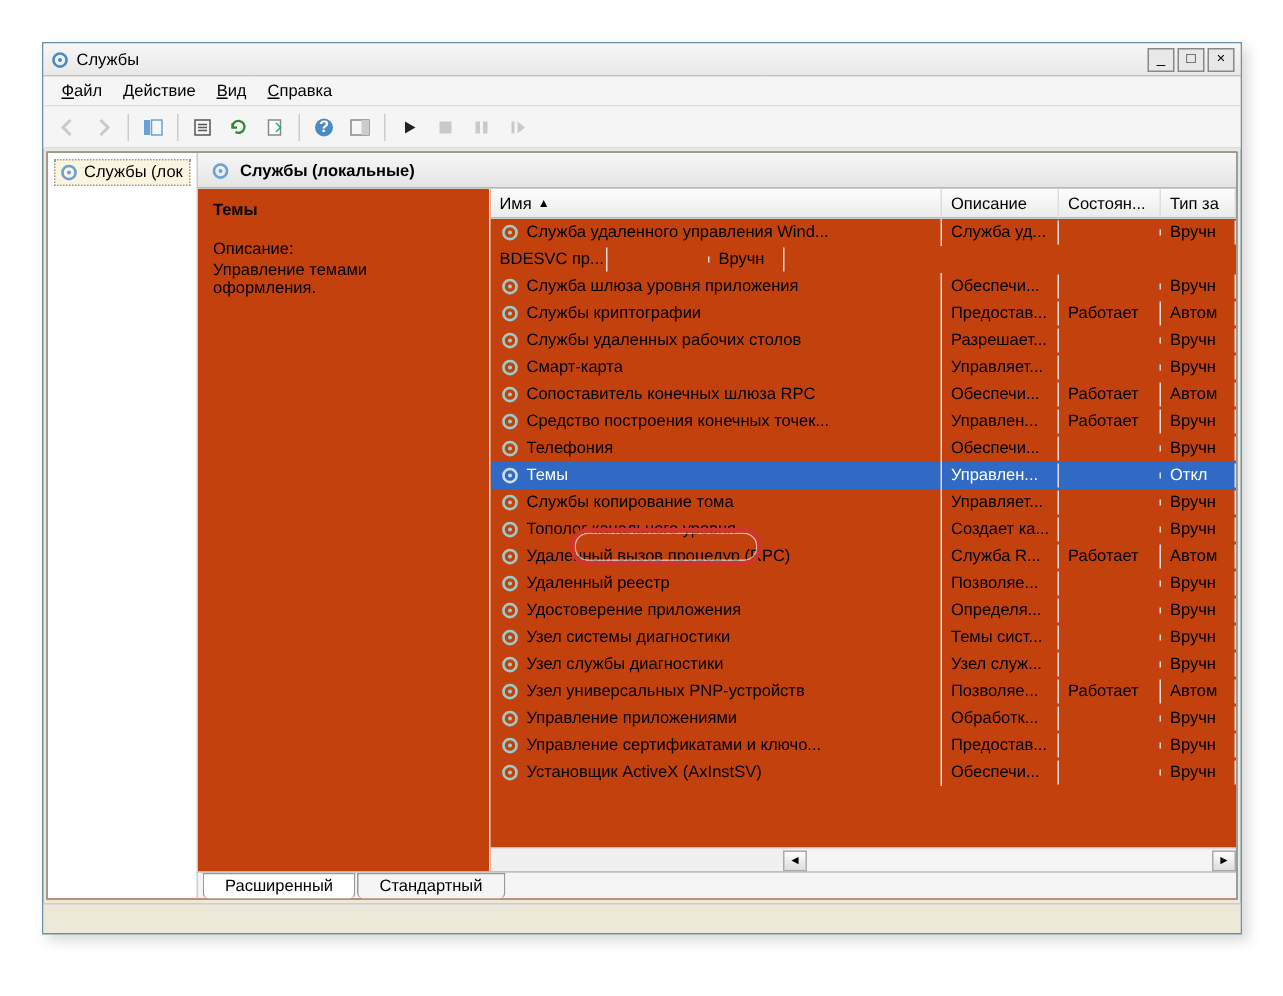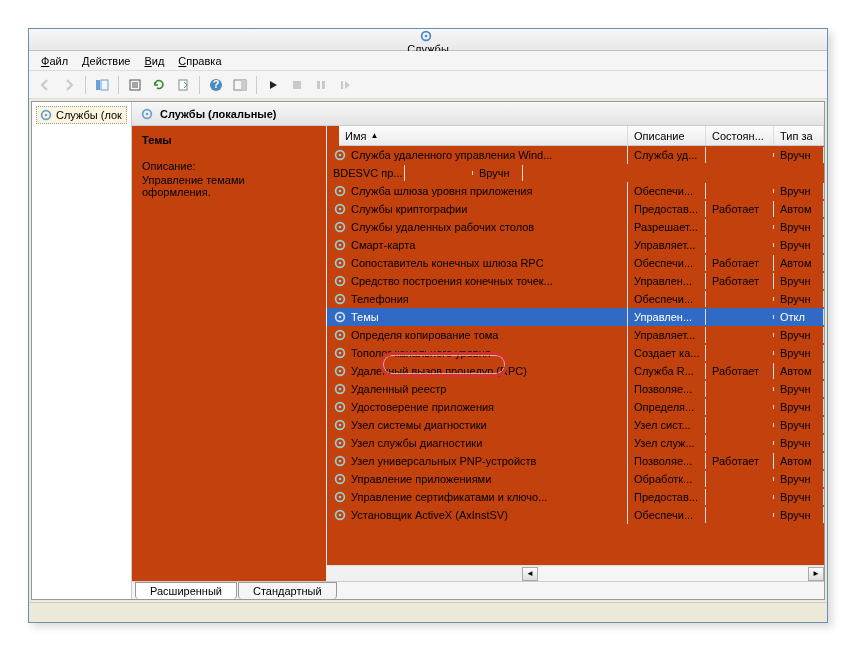--- a/index.html
+++ b/index.html
@@ -1,18 +1,18 @@
 <!DOCTYPE html>
 <html><head>
 <meta charset="utf-8">
 <style>
 * { box-sizing: border-box; margin: 0; padding: 0; font-family: Tahoma, Arial, sans-serif; font-size: 11px; }
 body { background: #fff; width: 855px; height: 664px; position: relative; }
 .window { position: absolute; left: 28px; top: 28px; width: 800px; height: 595px; background: #ece9d8; border: 1px solid #6b90b0; box-shadow: 4px 4px 8px rgba(0,0,0,0.15); display: flex; flex-direction: column; }
-.titlebar { height: 22px; background: linear-gradient(#f7f7f7,#e8e8e8); border-bottom: 1px solid #c0c0c0; display: flex; align-items: center; padding: 0 4px; flex-direction: column; }
+.titlebar { height: 22px; background: linear-gradient(#f7f7f7,#e8e8e8); border-bottom: 1px solid #c0c0c0; display: flex; align-items: center; padding: 0 4px; }
 .titlebar-icon { width: 16px; height: 16px; margin-right: 4px; display: flex; align-items: center; justify-content: center; }
 .titlebar-title { flex: 1; }
 .win-btns { display: flex; gap: 2px; }
 .win-btn { width: 18px; height: 16px; background: #e8e8e8; border: 1px solid #888; font-size: 10px; display: flex; align-items: center; justify-content: center; cursor: pointer; }
 .menubar { height: 20px; display: flex; gap: 2px; padding: 2px 6px; background: #f5f5f5; border-bottom: 1px solid #ddd; align-items: center; }
 .menu-item { padding: 2px 6px; cursor: pointer; }
 .menu-item u { text-decoration: underline; }
 .toolbar { height: 28px; background: #f5f5f5; border-bottom: 1px solid #ddd; display: flex; align-items: center; padding: 0 6px; gap: 4px; }
 .tool-btn { width: 20px; height: 20px; display: flex; align-items: center; justify-content: center; cursor: pointer; border: 1px solid transparent; }
 .tool-btn.disabled { opacity: 0.4; cursor: default; }
@@ -22,21 +22,21 @@
 .tree-item { display: flex; align-items: center; gap: 3px; padding: 1px 2px; white-space: nowrap; background: #fbf5e0; border: 1px dotted #999; }
 .detail-pane { flex: 1; display: flex; flex-direction: column; }
 .detail-header { height: 24px; background: linear-gradient(#f7f7f7,#e4e4e4); display: flex; align-items: center; padding: 0 8px; border-bottom: 1px solid #ccc; font-weight: bold; }
 .detail-header .gear-icon { margin-right: 6px; }
 .detail-body { flex: 1; display: flex; overflow: hidden; }
 .desc-pane { width: 195px; padding: 8px 10px; border-right: 1px solid #eee; }
 .desc-title { font-weight: bold; margin-bottom: 14px; }
 .desc-label { margin-bottom: 2px; }
 .desc-text {}
 .list-pane { flex: 1; display: flex; flex-direction: column; overflow: hidden; position: relative; }
-.list-header { display: flex; background: linear-gradient(#fdfdfd,#ebebeb); border-bottom: 1px solid #ccc; height: 20px; flex-shrink: 0; margin-left: 12px; }
+.list-header { display: flex; background: linear-gradient(#fdfdfd,#ebebeb); border-bottom: 1px solid #ccc; height: 20px; flex-shrink: 0; }
 .col { padding: 2px 6px; border-right: 1px solid #ddd; display: flex; align-items: center; overflow: hidden; white-space: nowrap; }
 .col-name { flex: 1; min-width: 225px; }
 .col-desc { width: 78px; }
 .col-status { width: 68px; }
 .col-startup { width: 50px; }
 .sort-arrow { margin-left: 4px; font-size: 8px; }
 .list-body { flex: 1; overflow: hidden; position: relative; }
 .row { display: flex; height: 18px; align-items: center; cursor: pointer; }
 .row.selected { background: #316ac5; color: #fff; }
 .row .col-name { display: flex; align-items: center; gap: 4px; }
@@ -328,21 +328,21 @@
                 <div class="col col-startup">Откл</div>
               </div>
               <div class="row">
                 <div class="col col-name">
                   <span class="gear-icon">
                     <svg viewBox="0 0 16 16">
                       <circle cx="8" cy="8" r="5" fill="none" stroke="#9cc" stroke-width="2"></circle>
                       <circle cx="8" cy="8" r="1.5" fill="#9cc"></circle>
                     </svg>
                   </span>
-                  <span>Определя копирование тома</span>
+                  <span>Службы копирование тома</span>
                 </div>
                 <div class="col col-desc">Управляет...</div>
                 <div class="col col-status"></div>
                 <div class="col col-startup">Вручн</div>
               </div>
               <div class="row">
                 <div class="col col-name">
                   <span class="gear-icon">
                     <svg viewBox="0 0 16 16">
                       <circle cx="8" cy="8" r="5" fill="none" stroke="#9cc" stroke-width="2"></circle>
@@ -400,21 +400,21 @@
               <div class="row">
                 <div class="col col-name">
                   <span class="gear-icon">
                     <svg viewBox="0 0 16 16">
                       <circle cx="8" cy="8" r="5" fill="none" stroke="#9cc" stroke-width="2"></circle>
                       <circle cx="8" cy="8" r="1.5" fill="#9cc"></circle>
                     </svg>
                   </span>
                   <span>Узел системы диагностики</span>
                 </div>
-                <div class="col col-desc">Узел сист...</div>
+                <div class="col col-desc">Темы сист...</div>
                 <div class="col col-status"></div>
                 <div class="col col-startup">Вручн</div>
               </div>
               <div class="row">
                 <div class="col col-name">
                   <span class="gear-icon">
                     <svg viewBox="0 0 16 16">
                       <circle cx="8" cy="8" r="5" fill="none" stroke="#9cc" stroke-width="2"></circle>
                       <circle cx="8" cy="8" r="1.5" fill="#9cc"></circle>
                     </svg>

